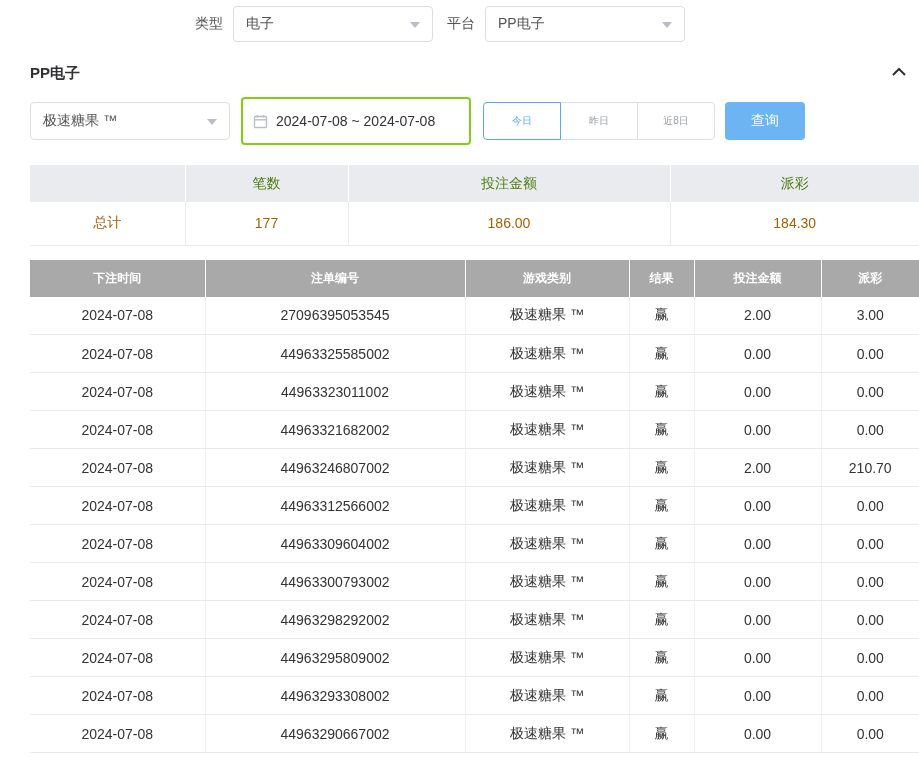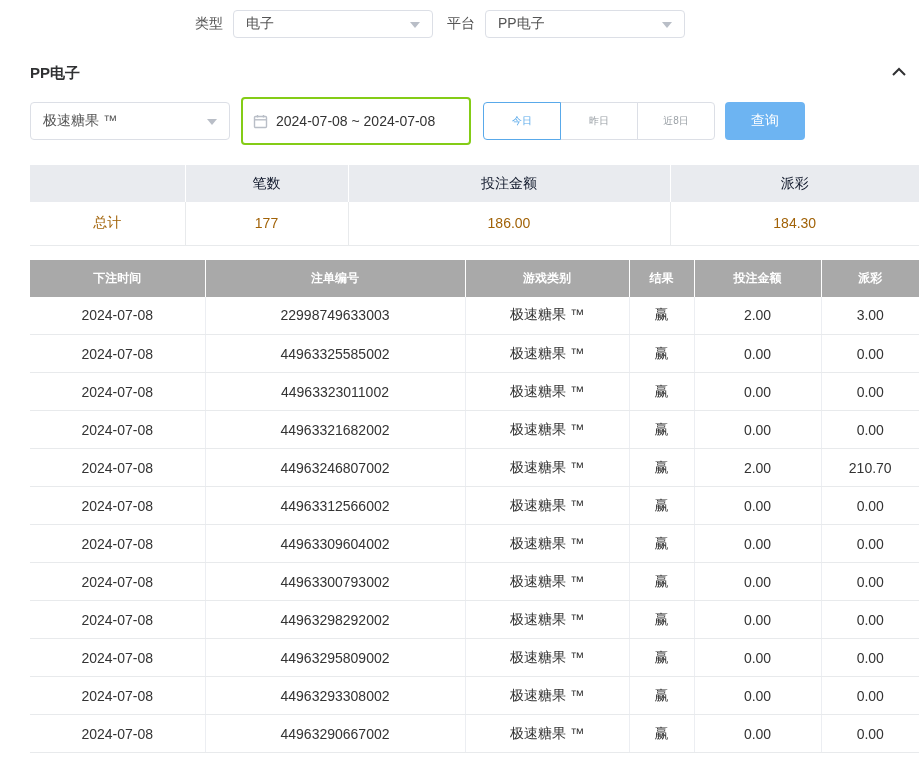--- a/index.html
+++ b/index.html
@@ -2,21 +2,21 @@
 <html><head>
 <meta charset="utf-8">
 <style>
   * { box-sizing: border-box; margin: 0; padding: 0; }
   html, body { width: 919px; height: 757px; overflow: hidden; background: #fff;
     font-family: "Liberation Sans", "DejaVu Sans", sans-serif; font-size: 14px; color: #333; }
 
   
   .top-filters { display: flex; align-items: center; height: 48px; padding-left: 195px; }
   .tf-label { color: #555; margin-right: 10px; }
-  .select { position: relative; width: 200px; height: 28px; border: 1px solid #dcdfe6;
+  .select { position: relative; width: 200px; height: 36px; border: 1px solid #dcdfe6;
     border-radius: 4px; display: flex; align-items: center; padding: 0 28px 0 12px;
     color: #555; background: #fff; cursor: pointer; }
   .caret { position: absolute; right: 12px; top: 50%; margin-top: -2px; width: 0; height: 0;
     border-left: 5px solid transparent; border-right: 5px solid transparent;
     border-top: 6px solid #b9bec7; }
   .tf-group2 { margin-left: 14px; display: flex; align-items: center; }
 
   
   .section-header { display: flex; justify-content: space-between; align-items: center;
     padding: 16px 10px 10px 30px; }
@@ -39,21 +39,21 @@
   .qbtn.active { color: #59a9ea; border-color: #59a9ea; position: relative; z-index: 1; }
   .query-btn { width: 80px; height: 38px; margin-left: 10px; background: #6db4f2;
     color: #fff; border: none; border-radius: 4px; font-size: 14px; cursor: pointer;
     font-family: inherit; }
 
   
   table { border-collapse: collapse; table-layout: fixed; width: 889px; margin-left: 30px; }
   th, td { text-align: center; font-weight: normal; overflow: hidden; white-space: nowrap; }
 
   .summary-table { margin-bottom: 14px; }
-  .summary-table th { height: 37px; background: #e9ebef; color: #0f172a;
+  .summary-table th { height: 37px; background: #e9ebef; color: #4d7c0f;
     border-right: 1px solid #fff; margin-left: 35px; }
   .summary-table th:last-child { border-right: none; }
   .summary-table td { height: 43px; background: #fff; color: #a16207;
     border-right: 1px solid #e8eaec; border-bottom: 1px solid #e8eaec; }
   .summary-table td:last-child { border-right: none; }
 
   .bet-table th { height: 37px; background: #a9a9a9; color: #fff; font-weight: bold;
     font-size: 12px; border-right: 1px solid #fff; }
   .bet-table th:last-child { border-right: none; }
   .bet-table td { height: 38px; background: #fff; color: #333;
@@ -149,21 +149,21 @@
       <th>注单编号</th>
       <th>游戏类别</th>
       <th>结果</th>
       <th>投注金额</th>
       <th>派彩</th>
     </tr>
   </thead>
   <tbody>
       <tr>
         <td>2024-07-08</td>
-        <td>22998749633003</td>
+        <td>27096395053545</td>
         <td>极速糖果 ™</td>
         <td>赢</td>
         <td>2.00</td>
         <td>3.00</td>
       </tr>
       <tr>
         <td>2024-07-08</td>
         <td>44963325585002</td>
         <td>极速糖果 ™</td>
         <td>赢</td>

